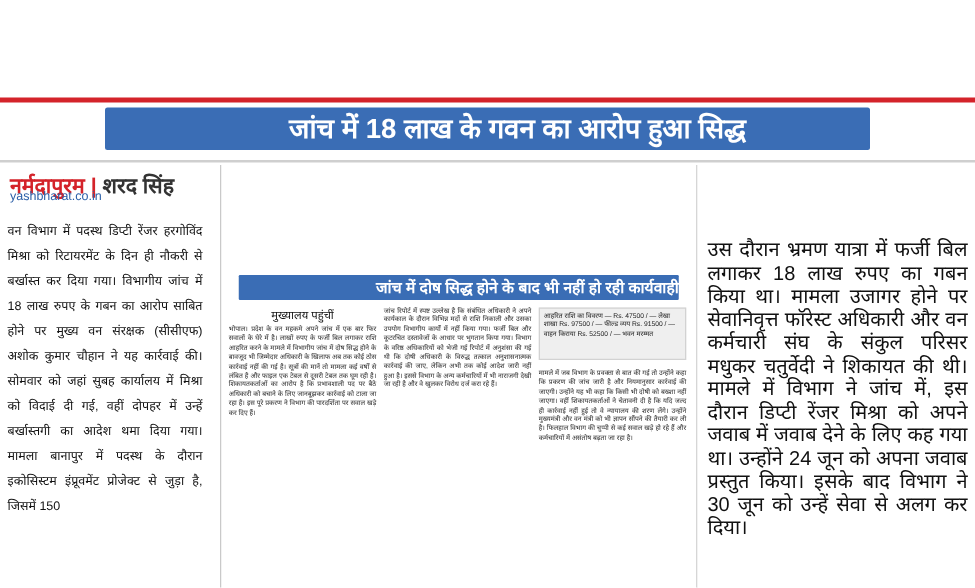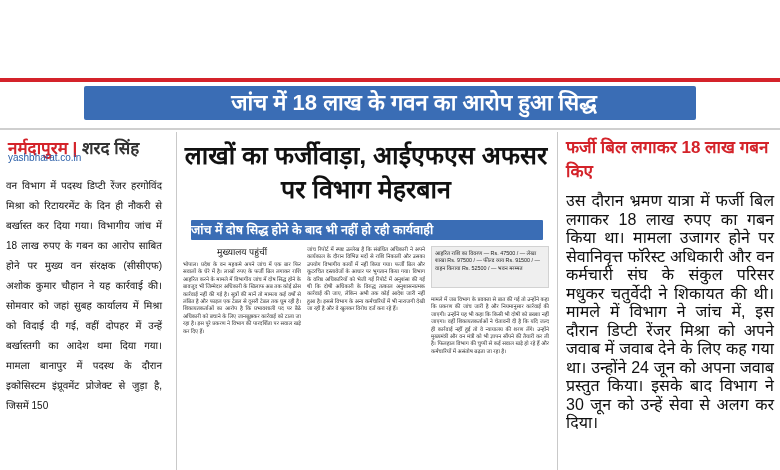--- a/index.html
+++ b/index.html
@@ -177,21 +177,21 @@
   .center-strip {
     position: absolute;
     left: 14px;
     top: 88px;
     width: 352px;
     height: 20px;
     background: #3a6db5;
     color: #ffffff;
     font-size: 12.5px;
     font-weight: bold;
-    text-align: left;
+    text-align: right;
     line-height: 20px;
     border-radius: 1px;
   }
   .cols {
     position: absolute;
     left: 4px;
     top: 114px;
     width: 372px;
     height: 220px;
   }
@@ -284,21 +284,20 @@
   </div>
 
   <div class="logo">
     <div class="top">
       <span>यश</span><span class="sep">✦</span><span>भारत</span>
     </div>
     <div class="bot">खबर का असर</div>
   </div>
 
   <div class="center">
-    <div class="center-head">लाखों का फर्जीवाड़ा, आईएफएस अफसर पर विभाग मेहरबान</div>
     <div class="center-strip">जांच में दोष सिद्ध होने के बाद भी नहीं हो रही कार्यवाही</div>
 
     <div class="cols">
       <div class="col c1">
         <span class="sub">मुख्यालय पहुंचीं</span>
         <span>भोपाल। प्रदेश के वन महकमे अपने जांच में एक बार फिर सवालों के घेरे में है। लाखों रुपए के फर्जी बिल लगाकर राशि आहरित करने के मामले में विभागीय जांच में दोष सिद्ध होने के बावजूद भी जिम्मेदार अधिकारी के खिलाफ अब तक कोई ठोस कार्रवाई नहीं की गई है। सूत्रों की मानें तो मामला कई वर्षों से लंबित है और फाइल एक टेबल से दूसरी टेबल तक घूम रही है। शिकायतकर्ताओं का आरोप है कि प्रभावशाली पद पर बैठे अधिकारी को बचाने के लिए जानबूझकर कार्रवाई को टाला जा रहा है। इस पूरे प्रकरण ने विभाग की पारदर्शिता पर सवाल खड़े कर दिए हैं।</span>
       </div>
       <div class="col c2">
         <span>जांच रिपोर्ट में स्पष्ट उल्लेख है कि संबंधित अधिकारी ने अपने कार्यकाल के दौरान विभिन्न मदों से राशि निकाली और उसका उपयोग विभागीय कार्यों में नहीं किया गया। फर्जी बिल और कूटरचित दस्तावेजों के आधार पर भुगतान किया गया। विभाग के वरिष्ठ अधिकारियों को भेजी गई रिपोर्ट में अनुशंसा की गई थी कि दोषी अधिकारी के विरुद्ध तत्काल अनुशासनात्मक कार्रवाई की जाए, लेकिन अभी तक कोई आदेश जारी नहीं हुआ है। इससे विभाग के अन्य कर्मचारियों में भी नाराजगी देखी जा रही है और वे खुलकर विरोध दर्ज करा रहे हैं।</span>
       </div>
@@ -308,18 +307,17 @@
 Rs. 91500 / — वाहन किराया
 Rs. 52500 / — भवन मरम्मत</div>
       <div class="col c3" style="top:50px;">
         <span>मामले में जब विभाग के प्रवक्ता से बात की गई तो उन्होंने कहा कि प्रकरण की जांच जारी है और नियमानुसार कार्रवाई की जाएगी। उन्होंने यह भी कहा कि किसी भी दोषी को बख्शा नहीं जाएगा। वहीं शिकायतकर्ताओं ने चेतावनी दी है कि यदि जल्द ही कार्रवाई नहीं हुई तो वे न्यायालय की शरण लेंगे। उन्होंने मुख्यमंत्री और वन मंत्री को भी ज्ञापन सौंपने की तैयारी कर ली है। फिलहाल विभाग की चुप्पी से कई सवाल खड़े हो रहे हैं और कर्मचारियों में असंतोष बढ़ता जा रहा है।</span>
       </div>
     </div>
 
   </div>
 
   <div class="rightcol">
-    <div class="r-head1">फर्जी बिल लगाकर 18 लाख गबन किए</div>
     <div class="r-body1">उस दौरान भ्रमण यात्रा में फर्जी बिल लगाकर 18 लाख रुपए का गबन किया था। मामला उजागर होने पर सेवानिवृत्त फॉरेस्ट अधिकारी और वन कर्मचारी संघ के संकुल परिसर मधुकर चतुर्वेदी ने शिकायत की थी। मामले में विभाग ने जांच में, इस दौरान डिप्टी रेंजर मिश्रा को अपने जवाब में जवाब देने के लिए कह गया था। उन्होंने 24 जून को अपना जवाब प्रस्तुत किया। इसके बाद विभाग ने 30 जून को उन्हें सेवा से अलग कर दिया।</div>
 
   </div>
 
 </div>
 
 </body></html>

